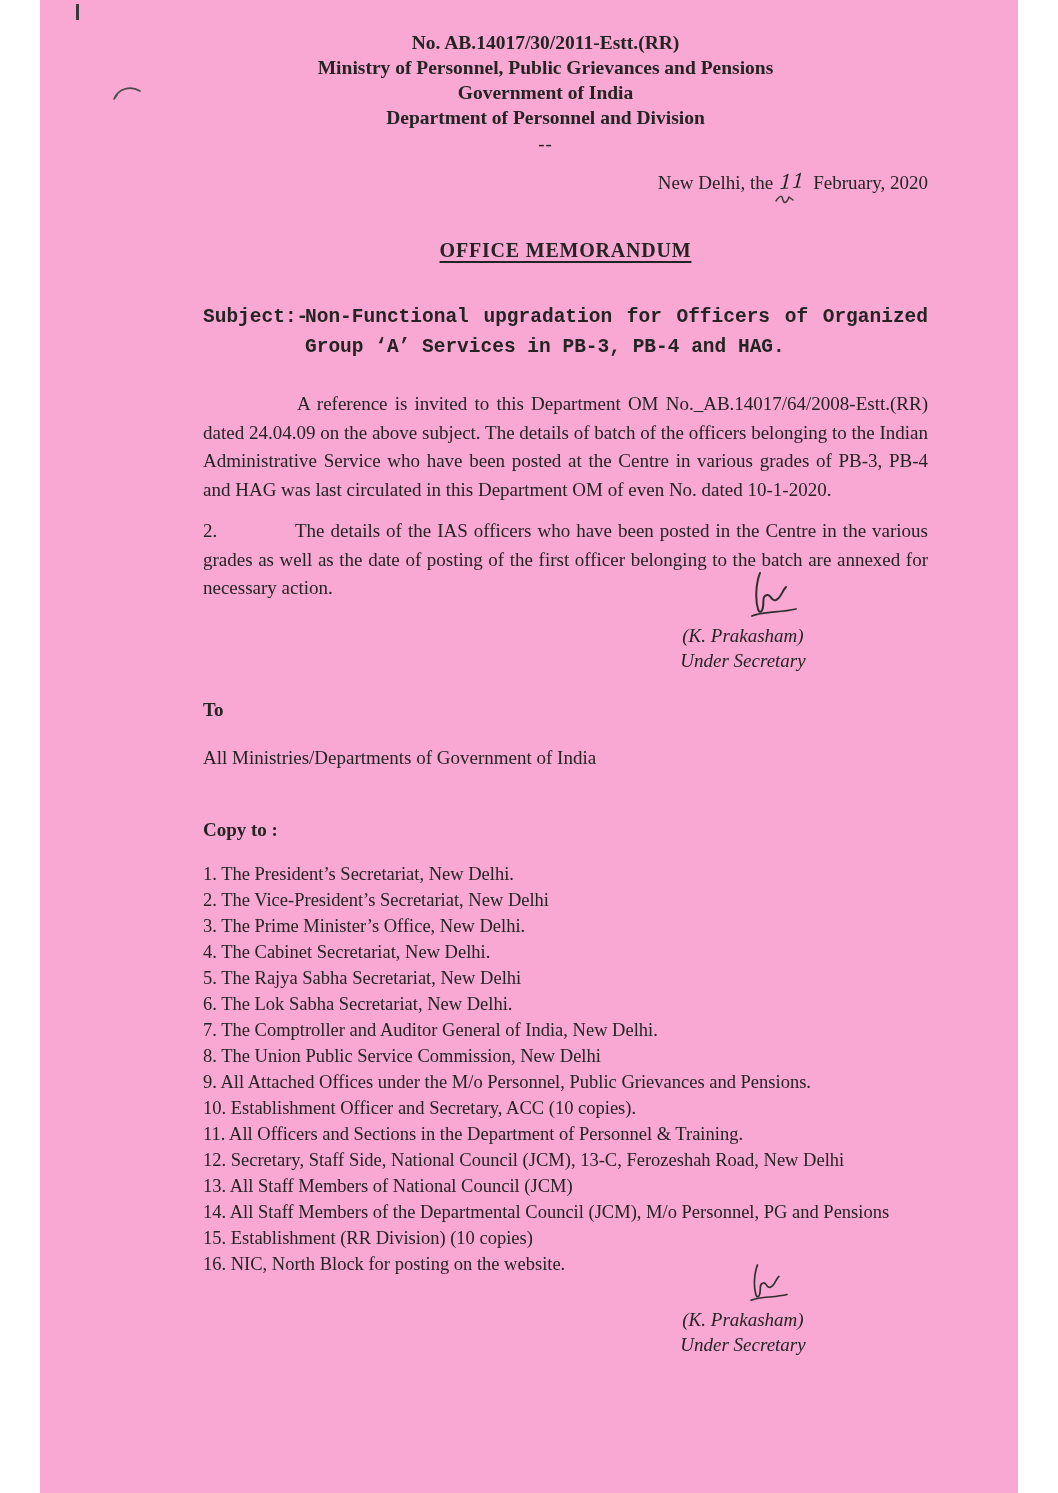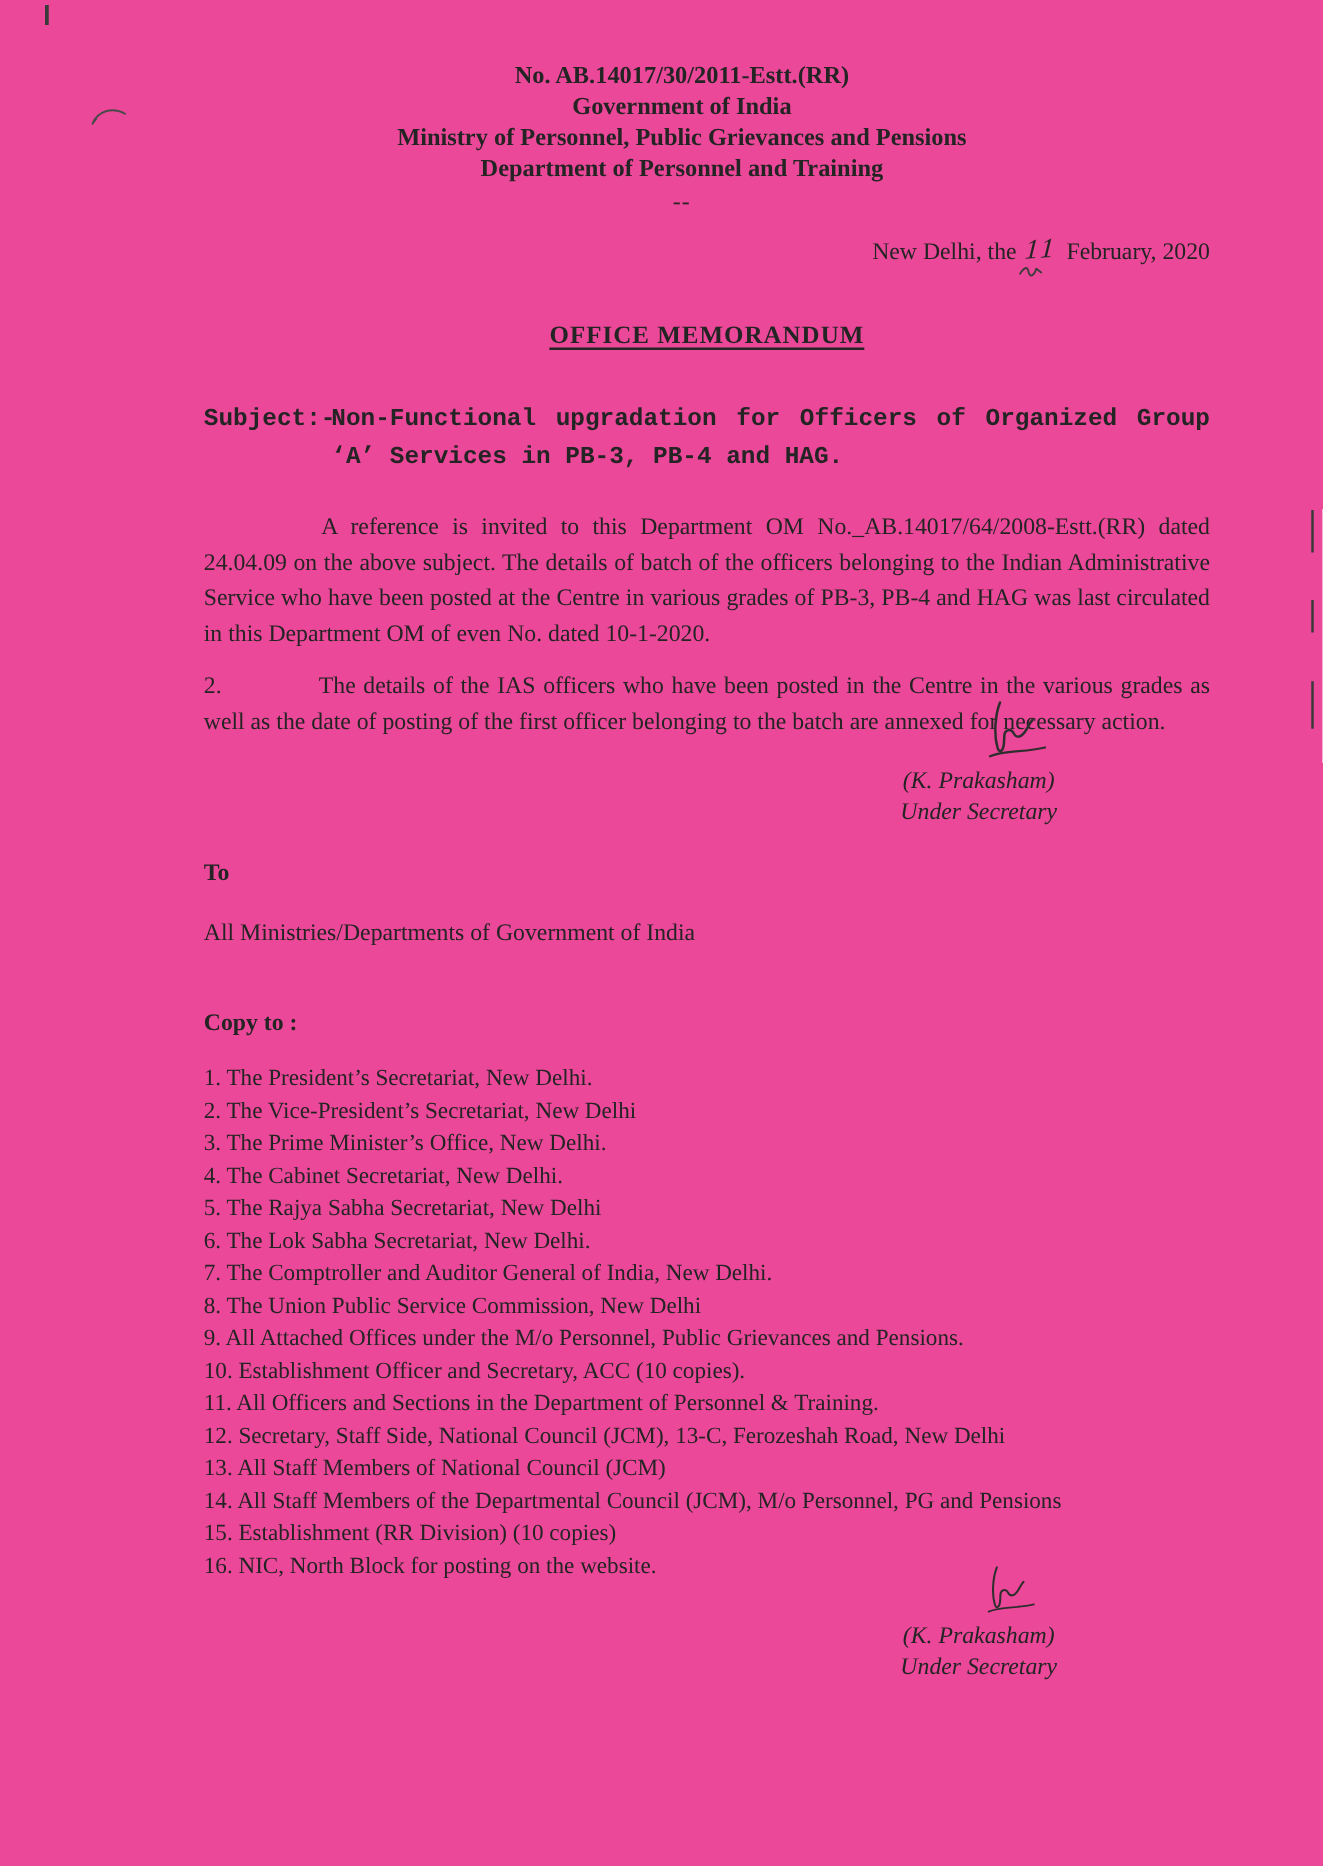--- a/index.html
+++ b/index.html
@@ -2,30 +2,30 @@
 <html><head>
 <meta charset="utf-8">
 <style>
   html, body {
     margin: 0;
     padding: 0;
     background: #ffffff;
   }
   .page {
     position: relative;
-    width: 1058px;
+    width: 978px;
     height: 1493px;
     margin: 0 auto;
-    background: #ec4899;
+    background: #f9a8d4;
     color: #242424;
     font-family: "Liberation Serif", serif;
     font-size: 19px;
     overflow: hidden;
     box-sizing: border-box;
-    padding-top: 48px;
+    padding-top: 30px;
   }
   .content {
     padding: 0 90px 0 163px;
     box-sizing: border-box;
   }
 
   .head-block {
     text-align: center;
     font-weight: bold;
     font-size: 19.5px;
@@ -152,23 +152,23 @@
 
   <div class="artifact" style="left:1049px; top:408px; width:2px; height:34px;"></div>
   <div class="artifact" style="left:1049px; top:480px; width:2px; height:26px;"></div>
   <div class="artifact" style="left:1049px; top:545px; width:2px; height:38px;"></div>
   <div class="artifact" style="left:36px; top:4px; width:3px; height:16px;"></div>
 
   <div class="content">
 
     <div class="head-block">
       <div>No. AB.14017/30/2011-Estt.(RR)</div>
+      <div>Ministry of Personnel, Public Grievances and Pensions</div>
       <div>Government of India</div>
-      <div>Ministry of Personnel, Public Grievances and Pensions</div>
-      <div>Department of Personnel and Training</div>
+      <div>Department of Personnel and Division</div>
     </div>
     <div class="separator">--</div>
 
     <div class="dateline">
       <span>New Delhi, the</span>
       <span class="hand-day">11</span>
       <span>February, 2020</span>
       <svg class="hand-tick" width="22" height="14" viewBox="0 0 22 14">
         <path d="M2,10 C6,4 8,4 9,9 C10,13 13,12 15,6 M15,6 L19,9" fill="none" stroke="#3c3c3c" stroke-width="1.5" stroke-linecap="round"></path>
       </svg>

